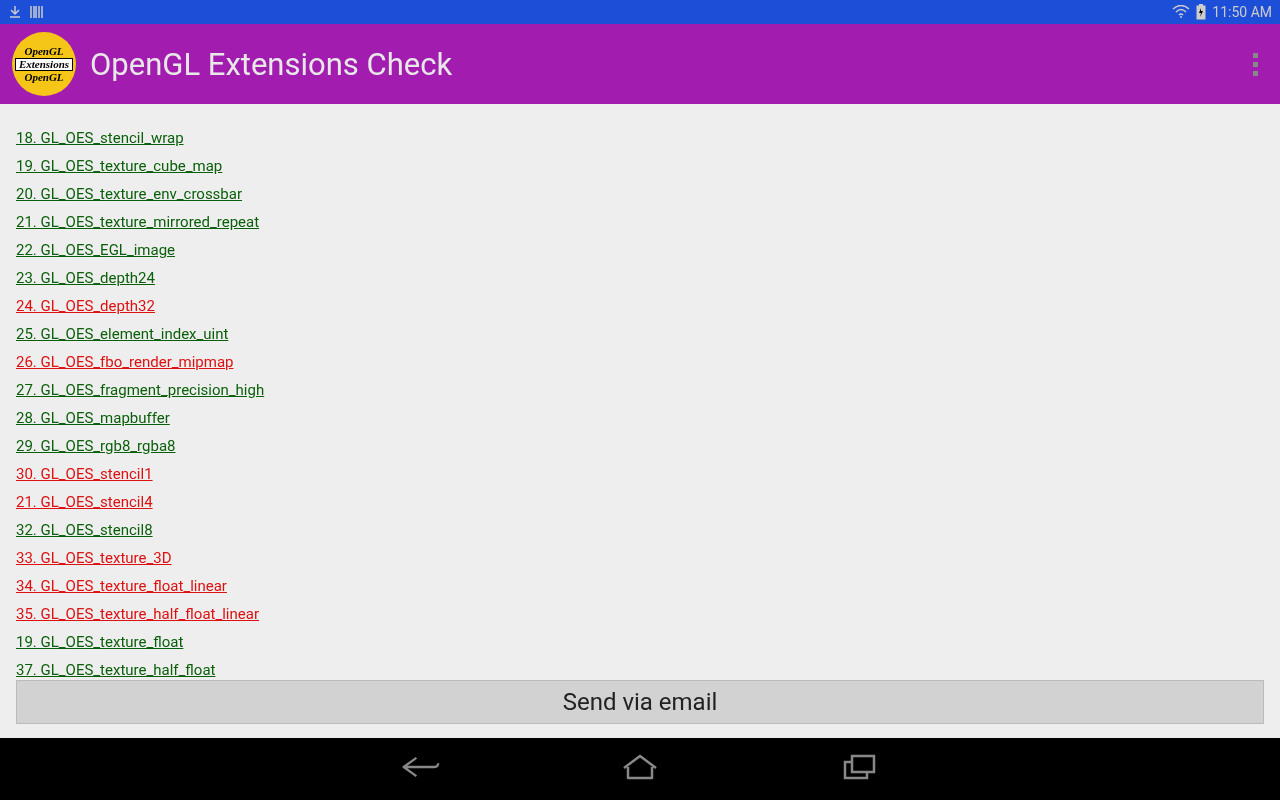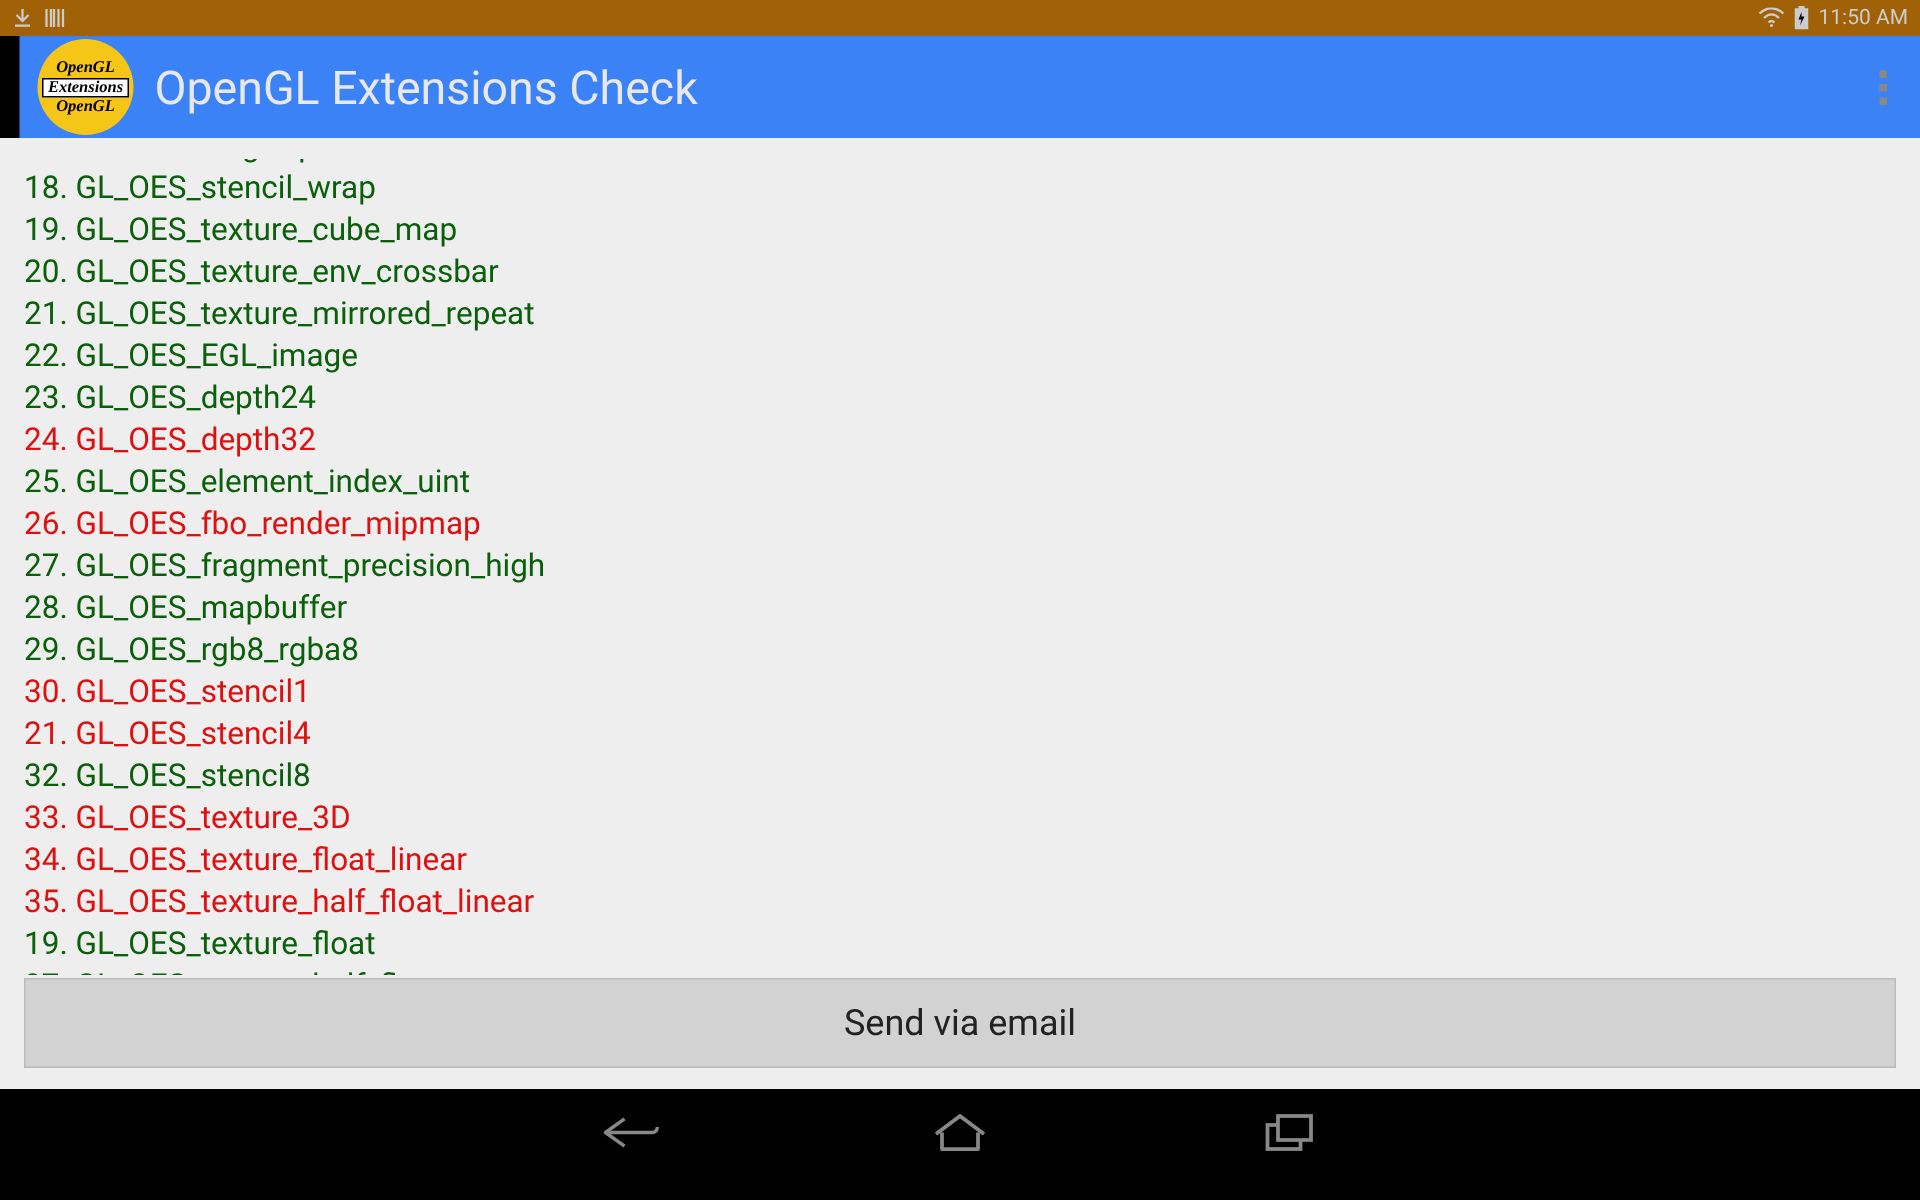--- a/index.html
+++ b/index.html
@@ -6,37 +6,36 @@
     body {
       width: 1280px;
       height: 800px;
       font-family: Roboto, "Helvetica Neue", Arial, sans-serif;
       background: #000;
       overflow: hidden;
       position: relative;
     }
     .status-bar {
       height: 24px;
-      background: #a16207;
+      background: #1d4ed8;
       display: flex;
       align-items: center;
       padding: 0 8px;
       color: #ccc;
       font-size: 14px;
     }
     .status-left { display: flex; gap: 8px; align-items: center; }
     .status-right { margin-left: auto; display: flex; gap: 6px; align-items: center; }
     .action-bar {
-      height: 68px;
-      background: #3b82f6;
+      height: 80px;
+      background: #a21caf;
       display: flex;
       align-items: center;
       padding: 0 12px;
       color: #eee;
-      margin-left: 13px;
     }
     .app-icon {
       width: 64px;
       height: 64px;
       border-radius: 50%;
       background: #f5c518;
       display: flex;
       flex-direction: column;
       align-items: center;
       justify-content: center;
@@ -71,32 +70,33 @@
       overflow: hidden;
       position: relative;
     }
     .list-inner {
       position: absolute;
       top: -22px;
       left: 0;
       right: 0;
     }
     .ext-row {
-      font-size: 21px;
+      font-size: 15px;
       line-height: 28px;
       white-space: nowrap;
+      text-decoration: underline;
     }
     .supported { color: #0a5f0a; }
     .unsupported { color: #d11; }
     .button-area {
       padding: 2px 0 0 0;
     }
     .send-btn {
       width: 100%;
-      height: 60px;
+      height: 44px;
       background: #d2d2d2;
       border: 1px solid #bbb;
       font-size: 24px;
       color: #222;
       cursor: pointer;
       font-family: inherit;
     }
     .nav-bar {
       height: 58px;
       background: #000;

